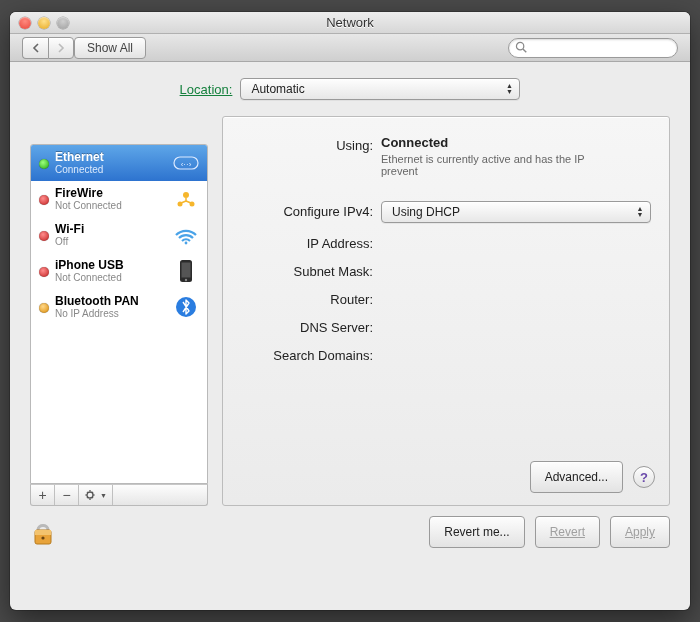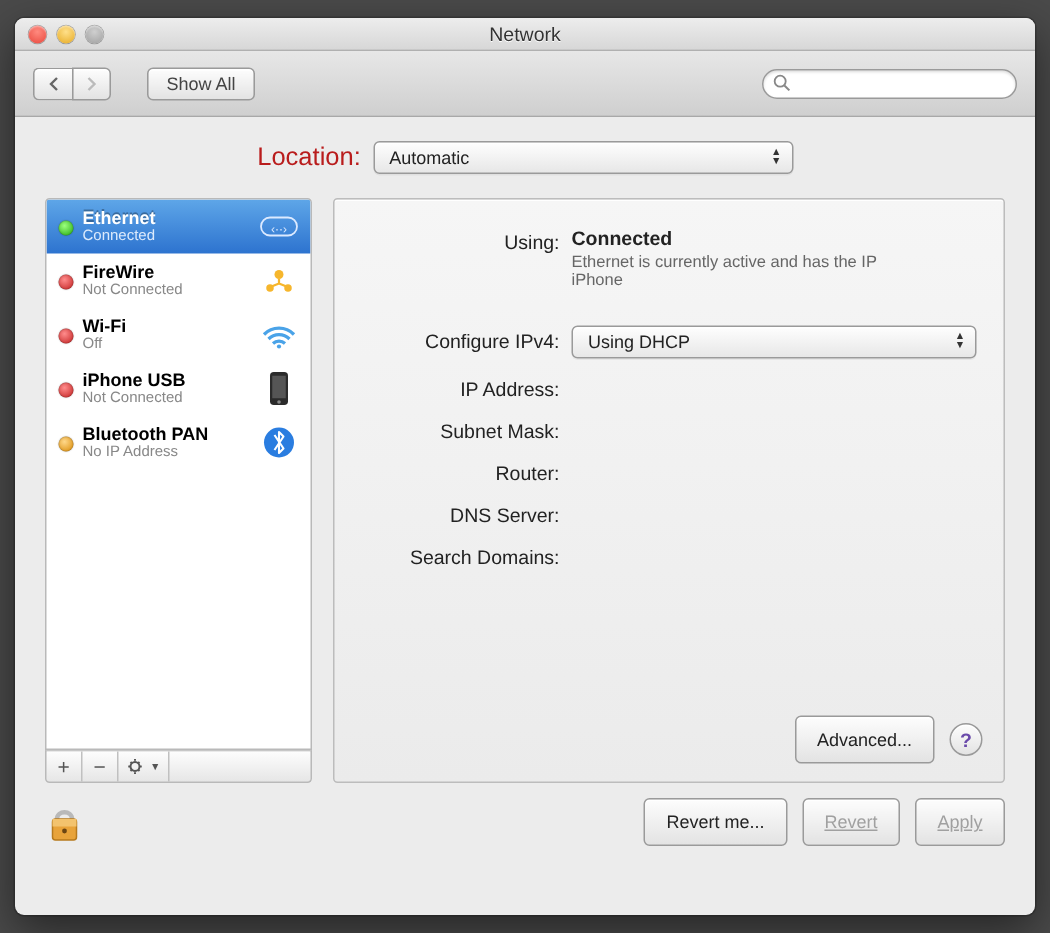--- a/index.html
+++ b/index.html
@@ -32,27 +32,27 @@
 .dot { width: 12px; height: 12px; border-radius: 50%; box-shadow: inset 0 1px 1px rgba(255,255,255,0.4), 0 0 0 0.5px rgba(0,0,0,0.3); }
 .dot.close { background: radial-gradient(circle at 50% 35%, #ff8a7f, #e8473c); }
 .dot.min   { background: radial-gradient(circle at 50% 35%, #ffe08a, #e6a921); }
 .dot.max   { background: radial-gradient(circle at 50% 35%, #cfcfcf, #9f9f9f); }
 .title {
   position: absolute; left: 0; right: 0; text-align: center;
   font-size: 13px; color: #333;
   text-shadow: 0 1px 0 #fff;
 }
 .toolbar {
-  height: 44px;
+  height: 28px;
   background: linear-gradient(#e7e7e7, #cfcfcf);
   border-bottom: 1px solid #a8a8a8;
   display: flex;
   align-items: center;
   padding: 0 12px;
-  gap: 24px;
+  gap: 0;
 }
 .navbtns { display: flex; }
 .navbtn, .showall {
   height: 22px;
   background: linear-gradient(#fdfdfd, #e3e3e3);
   border: 1px solid #9a9a9a;
   box-shadow: inset 0 1px 0 #fff;
   font-size: 12px;
   display: flex; align-items: center; justify-content: center;
   color: #444;
@@ -73,21 +73,21 @@
 }
 .search .searchicon {
   position: absolute; left: 5px; top: 1px;
   width: 14px; height: 14px;
 }
 .content { padding: 16px 20px 12px 20px; }
 .location-row {
   display: flex; align-items: center; justify-content: center;
   gap: 8px; margin-bottom: 16px;
 }
-.location-row label { font-size: 17px; color: #b91c1c; }
+.location-row label { font-size: 13px; color: #15803d; text-decoration: underline; }
 .popup-btn {
   height: 22px;
   background: linear-gradient(#fefefe, #e7e7e7);
   border: 1px solid #9a9a9a;
   border-radius: 4px;
   box-shadow: inset 0 1px 0 #fff, 0 1px 0 rgba(0,0,0,0.05);
   display: flex; align-items: center;
   padding: 0 20px 0 10px;
   font-size: 12px;
   position: relative;
@@ -95,21 +95,21 @@
 }
 .popup-arrows {
   position: absolute; right: 2px; top: 2px;
   width: 16px; height: 16px;
   display: flex; flex-direction: column; align-items: center; justify-content: center;
   font-size: 7px; line-height: 6px; color: #333;
 }
 .main { display: flex; gap: 14px; }
 .sidebar {
   width: 178px;
-  display: flex; flex-direction: column;
+  display: flex; flex-direction: column; margin-top: 28px;
 }
 .services {
   flex: 1;
   background: #fff;
   border: 1px solid #b9b9b9;
   border-radius: 3px 3px 0 0;
   overflow: hidden;
   height: 368px;
 }
 .service {
@@ -339,21 +339,21 @@
           </div>
         </div>
       </div>
 
       <div class="detail">
 
         <div class="field-row">
           <div class="lbl">Using:</div>
           <div class="val">
             <div class="strong">Connected</div>
-            <div class="subtxt">Ethernet is currently active and has the IP iPhone</div>
+            <div class="subtxt">Ethernet is currently active and has the IP prevent</div>
           </div>
         </div>
 
         <div style="height:14px"></div>
 
         <div class="field-row">
           <div class="lbl">Configure IPv4:</div>
           <div class="val">
             <div class="popup-btn">
               <span>Using DHCP</span>

